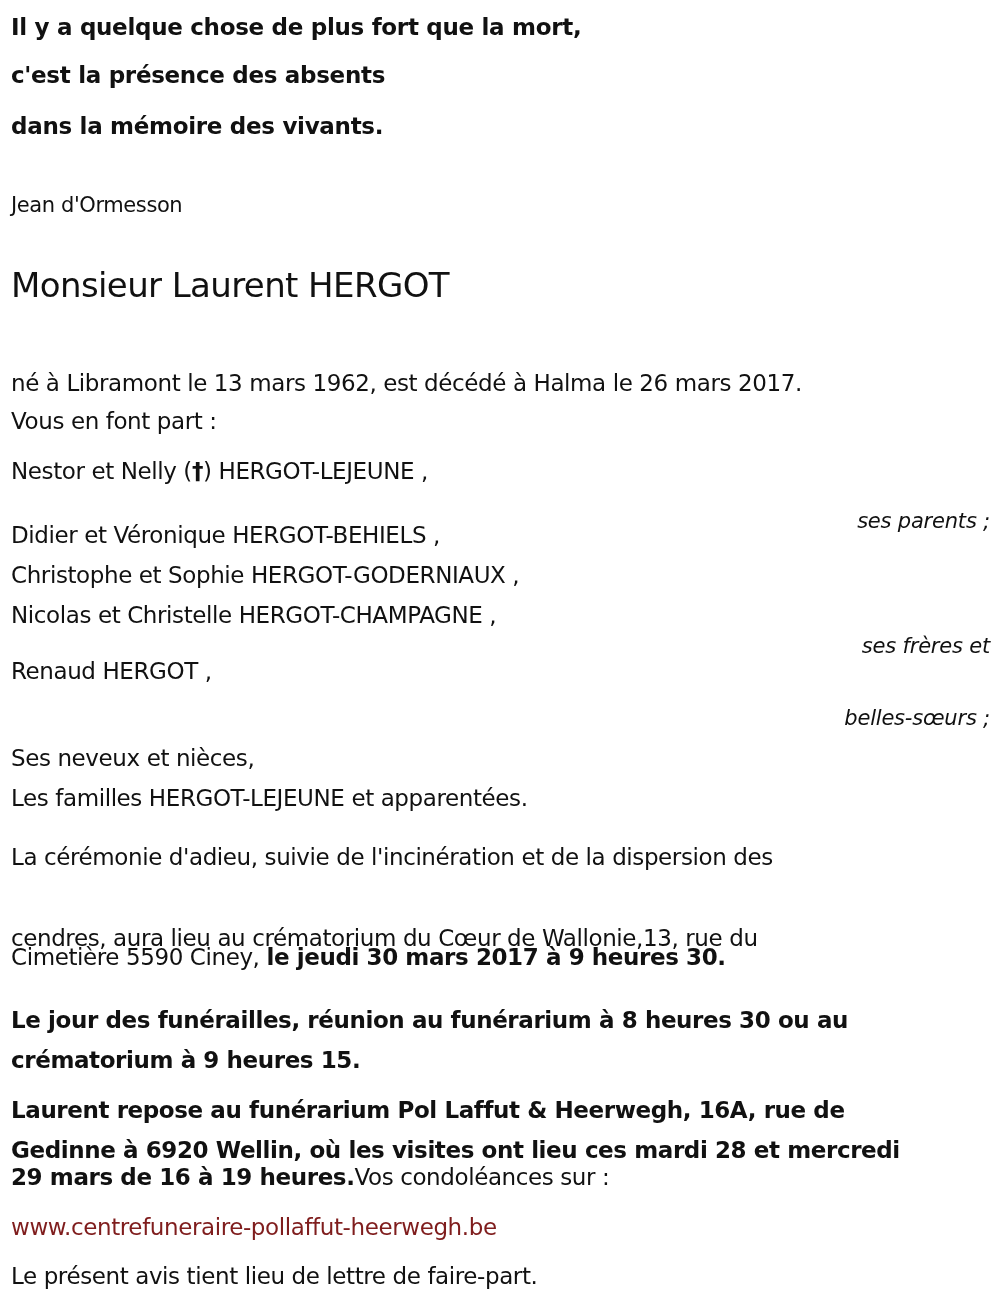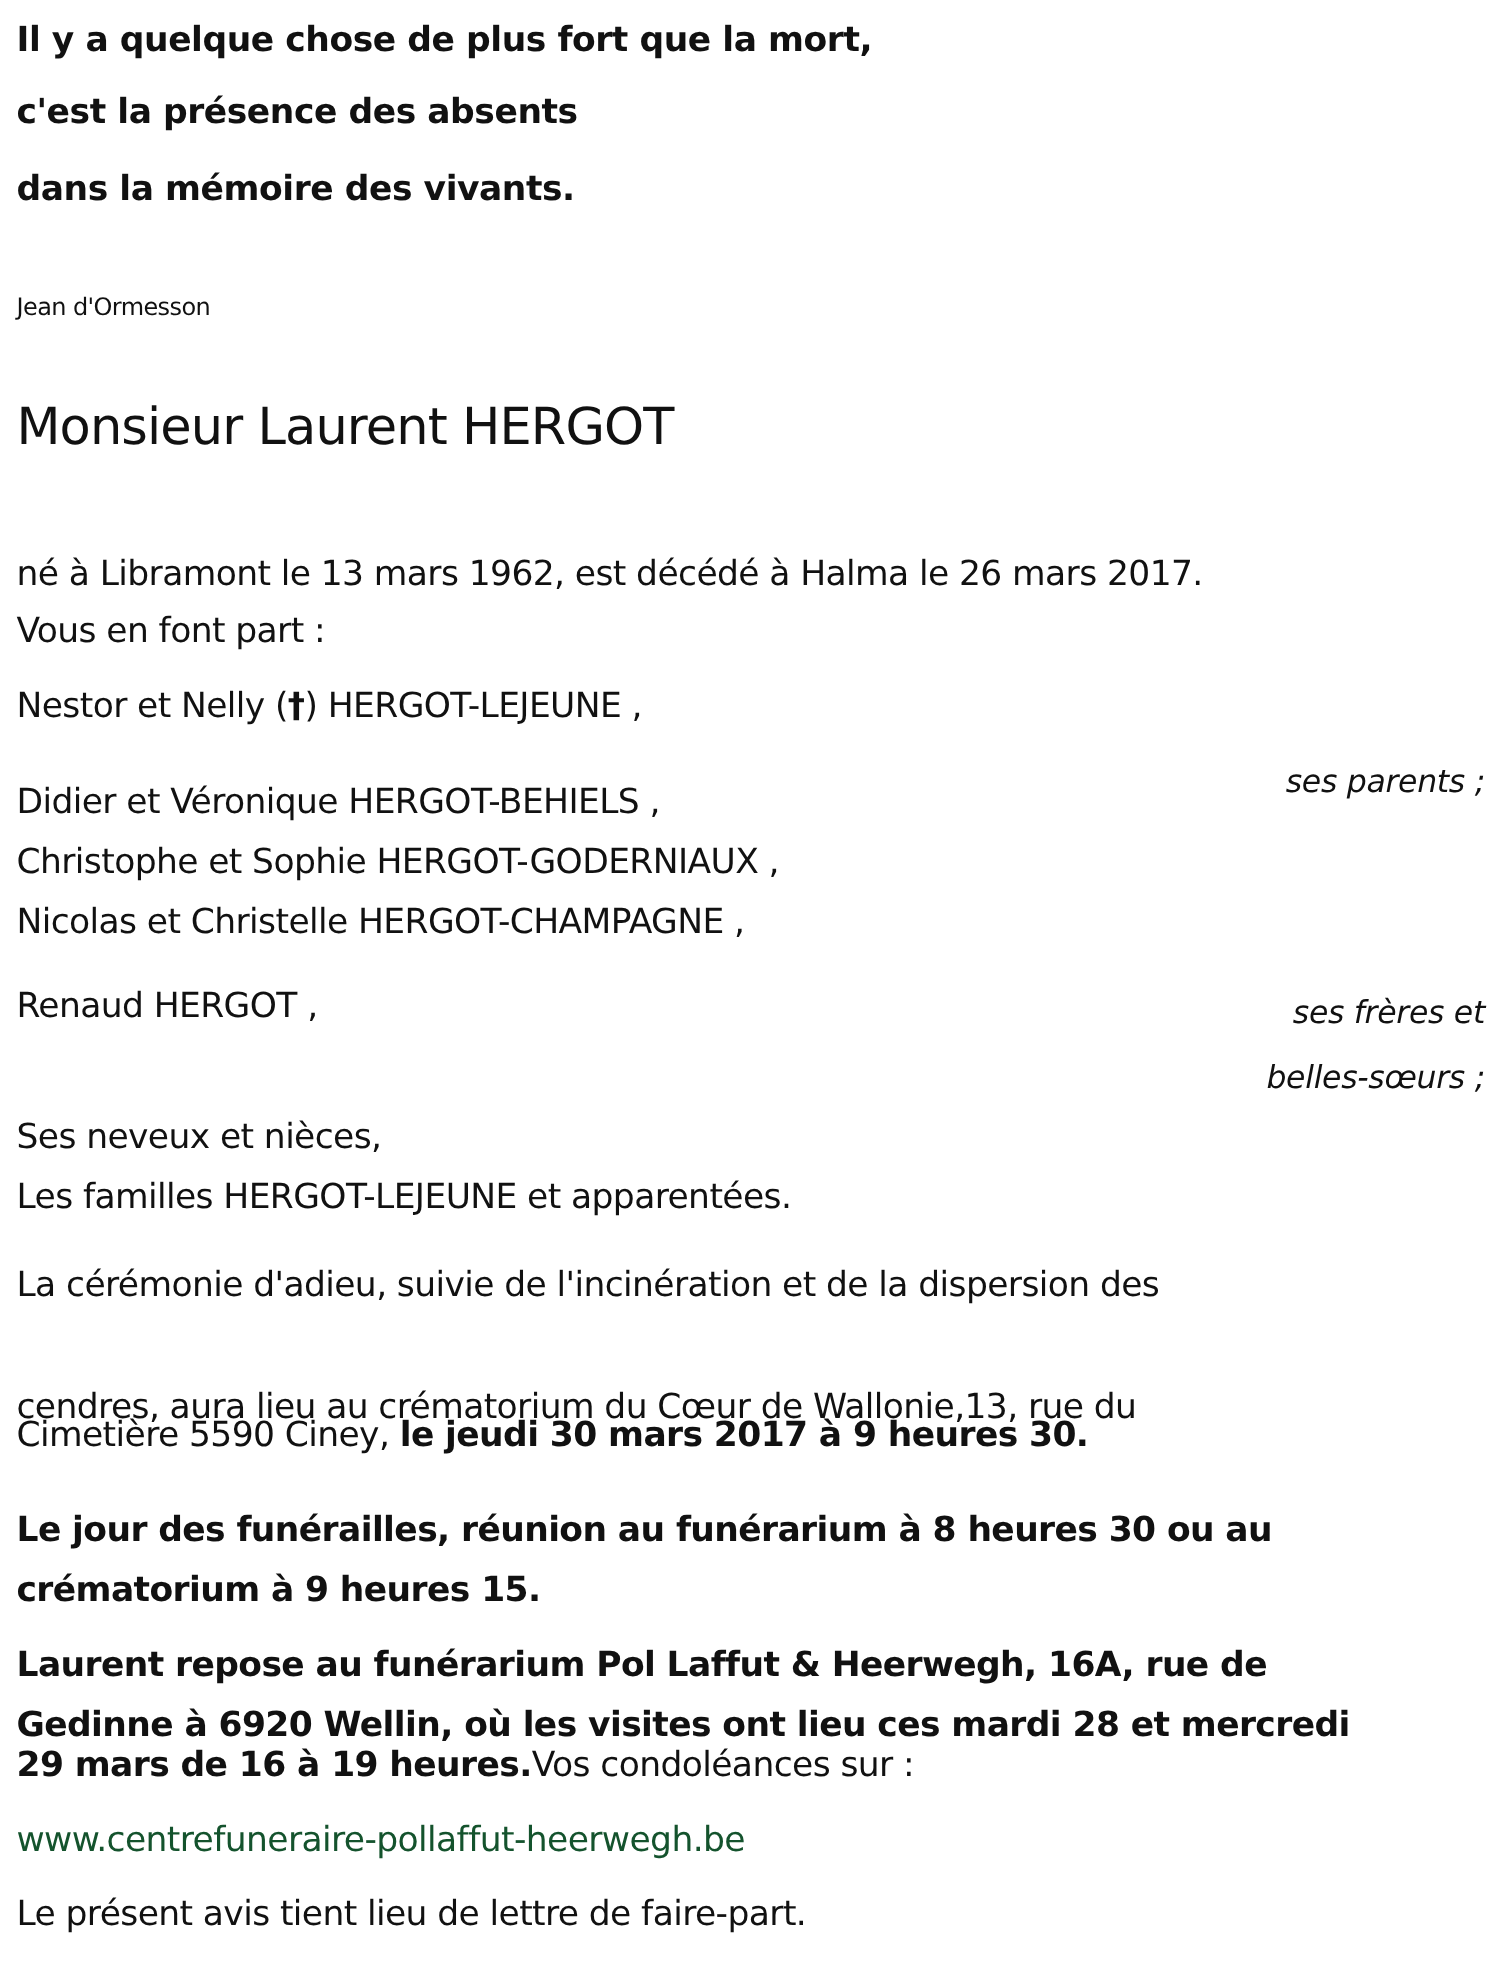--- a/index.html
+++ b/index.html
@@ -28,21 +28,21 @@
       font-size: 23px;
       line-height: 30px;
       letter-spacing: -0.4px;
     }
     .quote {
       font-weight: bold;
       font-size: 23px;
       letter-spacing: -0.3px;
     }
     .author {
-      font-size: 16px;
+      font-size: 21px;
     }
     .title {
       font-weight: normal;
       font-size: 34px;
       line-height: 40px;
       letter-spacing: -0.6px;
     }
     .right-label {
       position: absolute;
       right: 10px;
@@ -59,21 +59,21 @@
       left: 11px;
       white-space: nowrap;
       font-size: 23px;
       line-height: 30px;
       letter-spacing: -0.4px;
     }
     .cross {
       font-weight: bold;
     }
     a.link {
-      color: #14532d;
+      color: #7f1d1d;
       text-decoration: none;
     }
   </style>
 </head>
 <body>
 
 <div class="page">
 
   <div class="line quote" style="top:12px;">Il y a quelque chose de plus fort que la mort,</div>
   <div class="line quote" style="top:60px;">c'est la présence des absents</div>
@@ -87,21 +87,21 @@
 
   <div class="line" style="top:456px;">
     <span>Nestor et Nelly (</span><span class="cross">†</span><span>) HERGOT-LEJEUNE ,</span>
   </div>
   <div class="right-label" style="top:507px;">ses parents ;</div>
 
   <div class="line" style="top:520px;">Didier et Véronique HERGOT-BEHIELS ,</div>
   <div class="line" style="top:560px;">Christophe et Sophie HERGOT-GODERNIAUX ,</div>
   <div class="line" style="top:600px;">Nicolas et Christelle HERGOT-CHAMPAGNE ,</div>
   <div class="line" style="top:656px;">Renaud HERGOT ,</div>
-  <div class="right-label" style="top:661px;">ses frères et</div>
+  <div class="right-label" style="top:632px;">ses frères et</div>
   <div class="right-label" style="top:704px;">belles-sœurs ;</div>
 
   <div class="line" style="top:743px;">Ses neveux et nièces,</div>
   <div class="line" style="top:783px;">Les familles HERGOT-LEJEUNE et apparentées.</div>
 
   <div class="para-line" style="top:812px;margin-top:30px;">La cérémonie d'adieu, suivie de l'incinération et de la dispersion des</div>
   <div class="para-line" style="top:902px;margin-top:21px;">cendres, aura lieu au crématorium du Cœur de Wallonie,13, rue du</div>
   <div class="para-line" style="top:942px;">
     <span>Cimetière 5590 Ciney, </span><span class="bold">le jeudi 30 mars 2017 à 9 heures 30.</span>
   </div>

